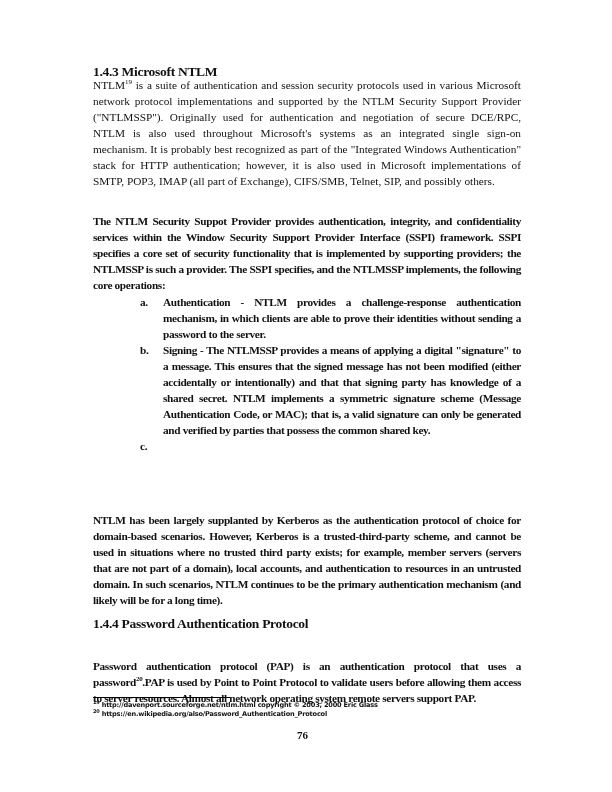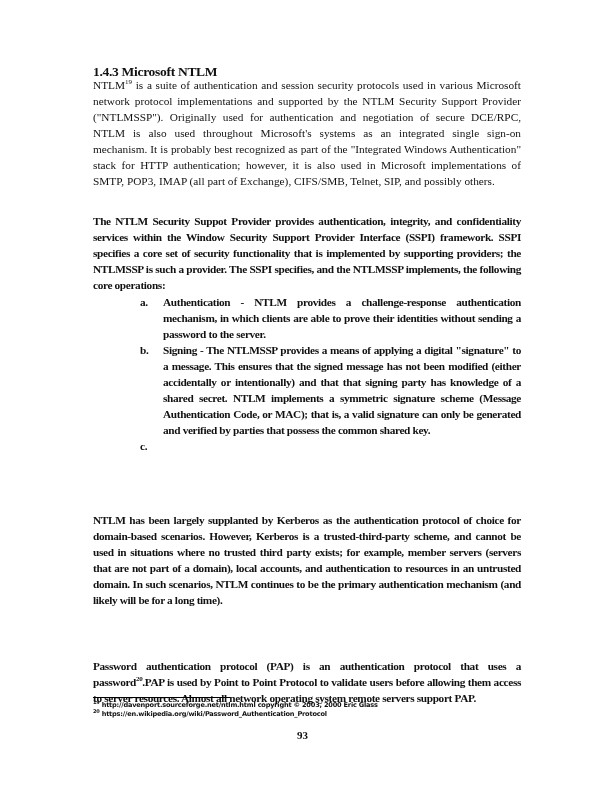--- a/index.html
+++ b/index.html
@@ -43,32 +43,33 @@
       <span class="marker">b.</span>
       <span>Signing - The NTLMSSP provides a means of applying a digital "signature" to a message. This ensures that the signed message has not been modified (either accidentally or intentionally) and that that signing party has knowledge of a shared secret. NTLM implements a symmetric signature scheme (Message Authentication Code, or MAC); that is, a valid signature can only be generated and verified by parties that possess the common shared key.</span>
     </li>
     <li>
       <span class="marker">c.</span>
     </li>
   </ul>
 
   <div class="text-block bold-text" style="top:512px;">NTLM has been largely supplanted by Kerberos as the authentication protocol of choice for domain-based scenarios. However, Kerberos is a trusted-third-party scheme, and cannot be used in situations where no trusted third party exists; for example, member servers (servers that are not part of a domain), local accounts, and authentication to resources in an untrusted domain. In such scenarios, NTLM continues to be the primary authentication mechanism (and likely will be for a long time).</div>
 
+  <div class="heading" style="top:616px;">1.4.4 Password Authentication Protocol</div>
 
   <div class="text-block bold-text" style="top:658px;">
     <span>Password authentication protocol (PAP) is an authentication protocol that uses a password</span><sup>20</sup><span>.PAP is used by Point to Point Protocol to validate users before allowing them access to server resources. Almost all network operating system remote servers support PAP.</span>
   </div>
 
   <div class="footnote-rule"></div>
 
   <div class="footnotes">
     <div>
       <sup>19</sup>
       <span>http://davenport.sourceforge.net/ntlm.html copyright © 2003, 2000 Eric Glass</span>
     </div>
     <div>
       <sup>20</sup>
-      <span>https://en.wikipedia.org/wiki/Password_Authentication_Protocol</span>
+      <span>https://en.wikipedia.org/also/Password_Authentication_Protocol</span>
     </div>
   </div>
 
-  <div class="page-number">93</div>
+  <div class="page-number">76</div>
 </div>
 
 </body></html>

